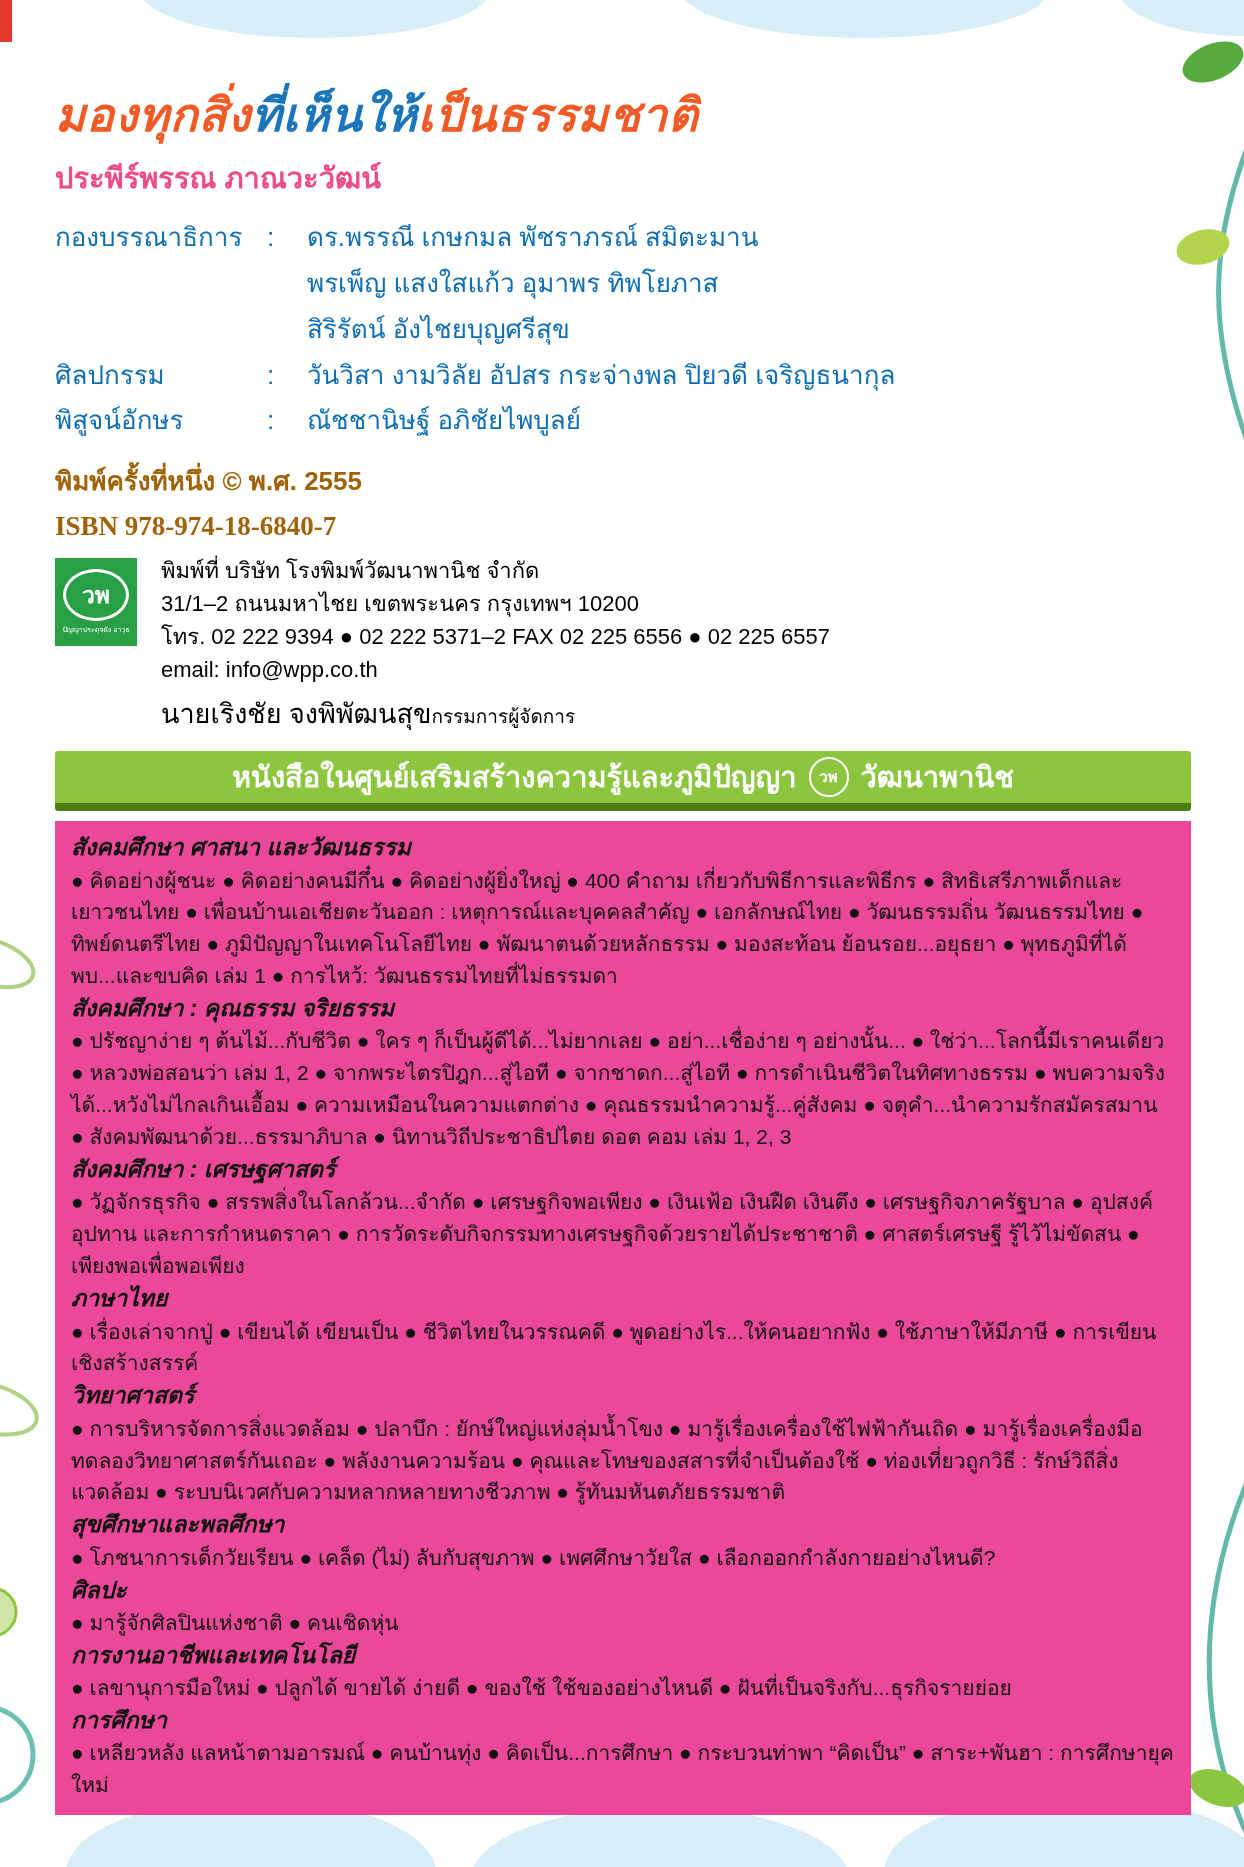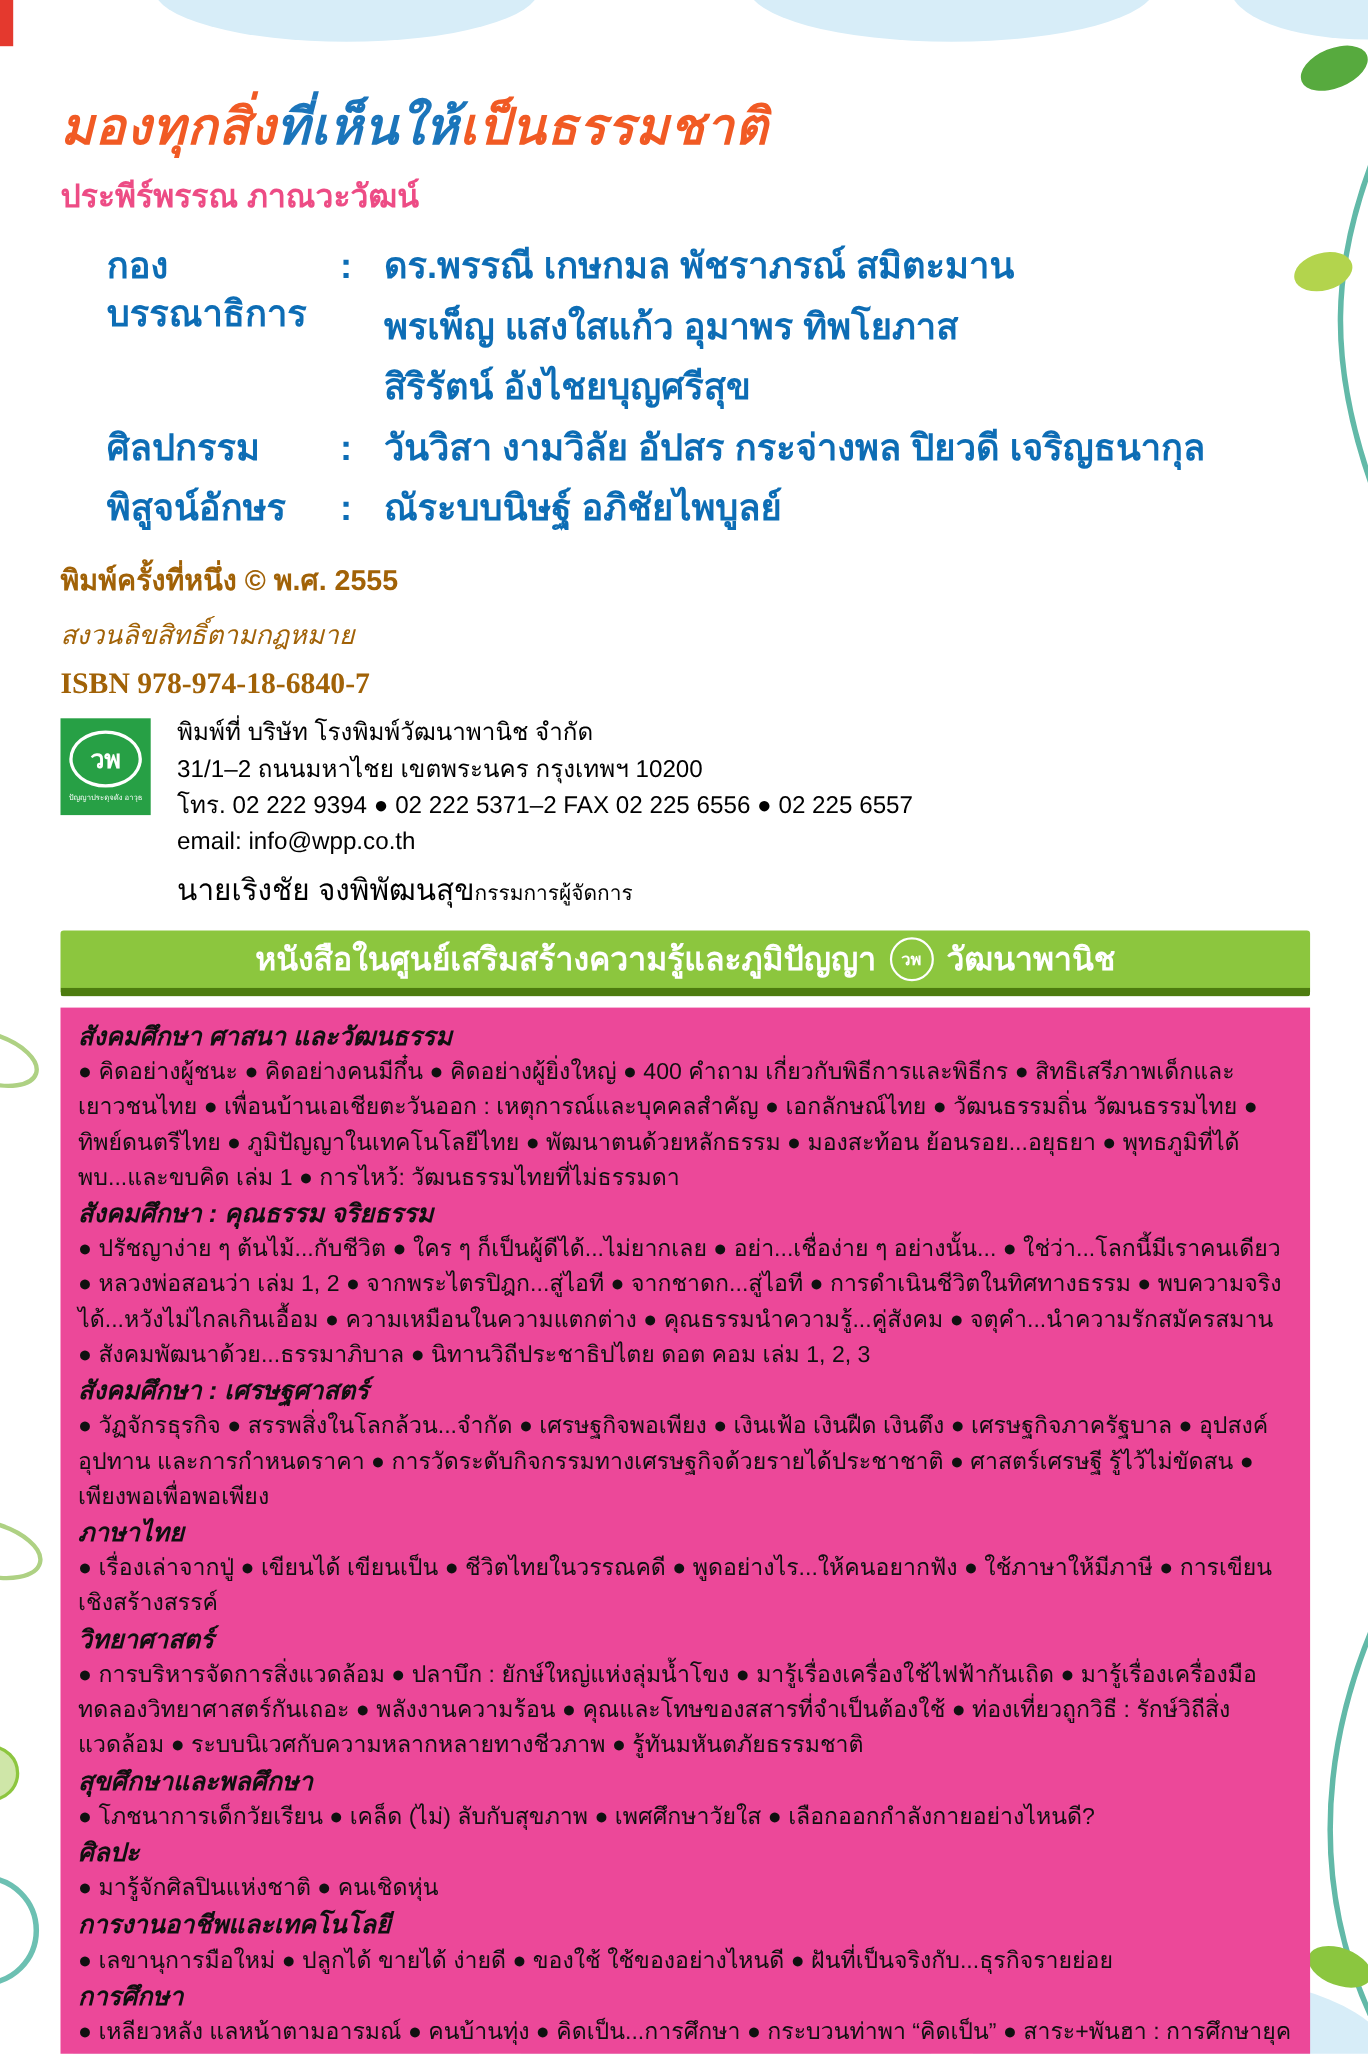--- a/index.html
+++ b/index.html
@@ -16,21 +16,21 @@
   .cloud-b2{left:470px;top:1806px;width:380px;height:150px;}
   .cloud-b3{left:884px;top:1795px;width:380px;height:155px;}
   .red-mark{position:absolute;left:0;top:0;width:12px;height:42px;background:#e4392e;z-index:1;}
   .deco-svg{position:absolute;left:0;top:0;z-index:1;pointer-events:none;}
   
   .content{position:absolute;left:55px;top:88px;width:1136px;z-index:2;}
   .book-title{font-size:46px;font-weight:bold;font-style:italic;letter-spacing:1px;line-height:1.2;}
   .tp-orange{color:#f15a24;}
   .tp-blue{color:#1b75bb;}
   .author{margin-top:12px;font-size:29px;font-weight:bold;color:#ed4c85;}
-  .credits{margin-top:20px;color:#0d6db5;font-weight:bold;font-size:33px;line-height:1.3;margin-left:42px;}
+  .credits{margin-top:20px;color:#0d6db5;font-weight:normal;font-size:26px;line-height:1.3;}
   .credit-row{display:flex;margin-bottom:12px;}
   .credit-label{width:212px;flex:none;}
   .credit-colon{width:40px;flex:none;text-align:left;}
   .credit-values{flex:1;}
   .credit-line{margin-bottom:12px;}
   .credit-line:last-child{margin-bottom:0;}
   .edition{margin-top:22px;color:#a16207;}
   .edition-printing{font-size:26px;font-weight:bold;}
   .edition-copyright{font-size:24px;font-style:italic;margin-top:10px;font-family:"Liberation Sans","DejaVu Sans",sans-serif;}
   .edition-isbn{font-family:"Liberation Serif","DejaVu Serif",serif;font-size:27px;font-weight:bold;margin-top:10px;}
@@ -93,28 +93,27 @@
       <div class="credit-label">ศิลปกรรม</div>
       <div class="credit-colon">:</div>
       <div class="credit-values">
         <div class="credit-line">วันวิสา งามวิลัย  อัปสร กระจ่างพล ปิยวดี เจริญธนากุล</div>
       </div>
     </div>
     <div class="credit-row">
       <div class="credit-label">พิสูจน์อักษร</div>
       <div class="credit-colon">:</div>
       <div class="credit-values">
-        <div class="credit-line">ณัระบบนิษฐ์ อภิชัยไพบูลย์</div>
+        <div class="credit-line">ณัชชานิษฐ์ อภิชัยไพบูลย์</div>
       </div>
     </div>
   </div>
 
   <div class="edition">
     <div class="edition-printing">พิมพ์ครั้งที่หนึ่ง © พ.ศ. 2555</div>
-    <div class="edition-copyright">สงวนลิขสิทธิ์ตามกฎหมาย</div>
     <div class="edition-isbn">ISBN 978-974-18-6840-7</div>
   </div>
 
   <div class="publisher">
     <div class="wpp-logo">
       <div class="wpp-logo-ellipse">วพ</div>
       <div class="wpp-logo-motto">ปัญญาประดุจดัง อาวุธ</div>
     </div>
     <div class="publisher-info">
       <div class="publisher-line">พิมพ์ที่ บริษัท โรงพิมพ์วัฒนาพานิช จำกัด</div>

